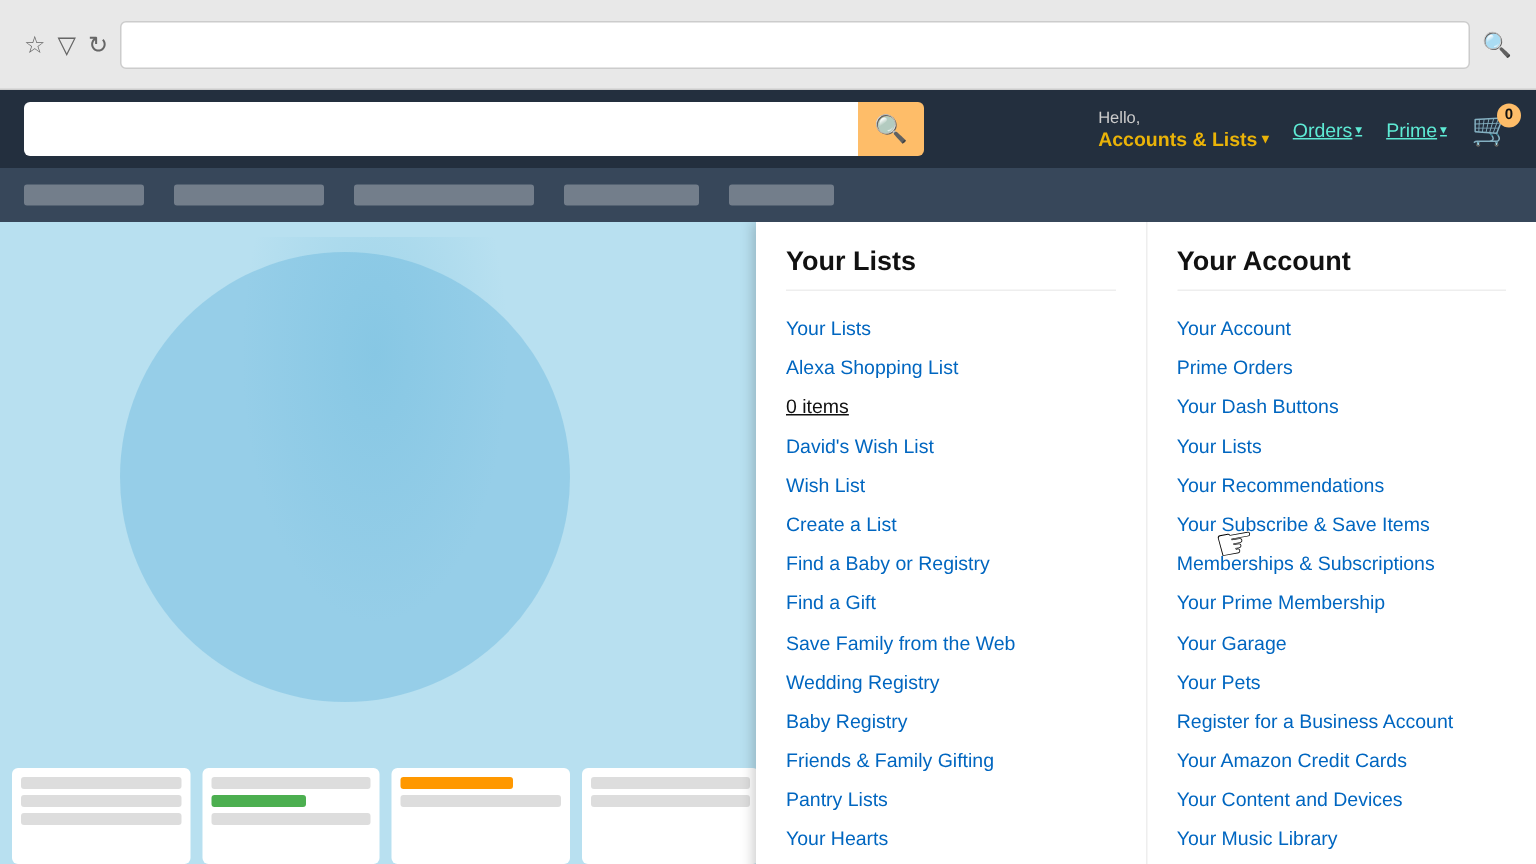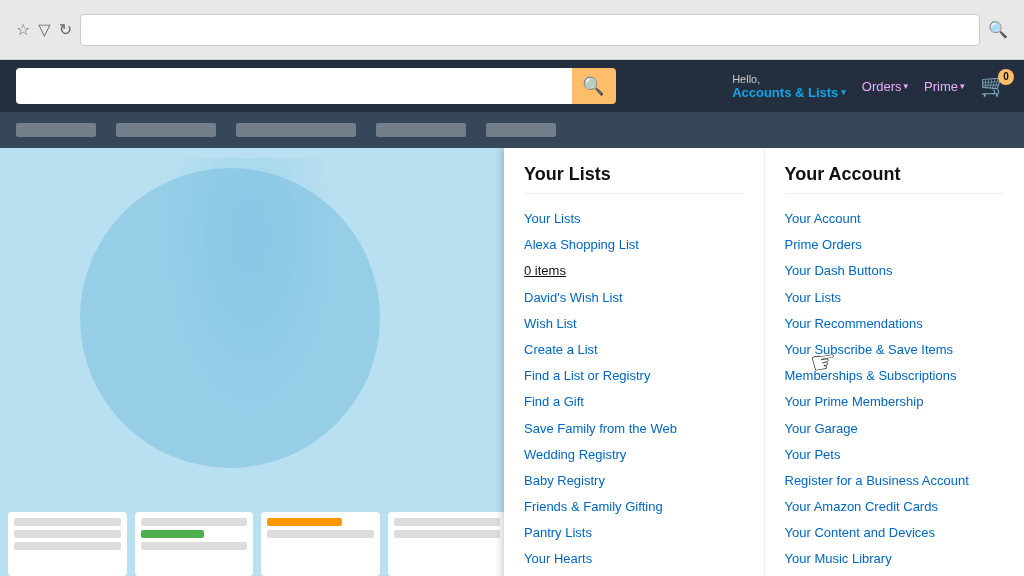--- a/index.html
+++ b/index.html
@@ -92,33 +92,34 @@
       margin-left: auto;
       display: flex;
       gap: 16px;
       color: white;
       font-size: 13px;
     }
     .nav-right .hello { font-size: 11px; color: #ccc; }
     .nav-right .account-link {
       font-weight: bold;
       font-size: 13px;
-      color: #0ea5e9;
+      color: #eab308;
       cursor: pointer;
       display: flex;
       align-items: center;
       gap: 3px;
     }
     .nav-link {
-      color: #f0abfc;
+      color: #5eead4;
       font-size: 13px;
       cursor: pointer;
       display: flex;
       align-items: center;
       gap: 2px;
+      text-decoration: underline;
     }
     .cart-icon {
       position: relative;
       color: white;
       font-size: 22px;
     }
     .cart-badge {
       position: absolute;
       top: -4px;
       right: -6px;
@@ -329,21 +330,21 @@
   <div class="dropdown-overlay">
 
     <div class="dropdown-col">
       <div class="col-header">Your Lists</div>
       <a class="menu-item">Your Lists</a>
       <a class="menu-item">Alexa Shopping List</a>
       <a class="menu-item" style="color:#111;text-decoration:underline;">0 items</a>
       <a class="menu-item">David's Wish List</a>
       <a class="menu-item">Wish List</a>
       <a class="menu-item">Create a List</a>
-      <a class="menu-item">Find a List or Registry</a>
+      <a class="menu-item">Find a Baby or Registry</a>
       <a class="menu-item">Find a Gift</a>
       <a class="menu-item">Save Family from the Web</a>
       <a class="menu-item">Wedding Registry</a>
       <a class="menu-item">Baby Registry</a>
       <a class="menu-item">Friends &amp; Family Gifting</a>
       <a class="menu-item">Pantry Lists</a>
       <a class="menu-item">Your Hearts</a>
 
     </div>
 

